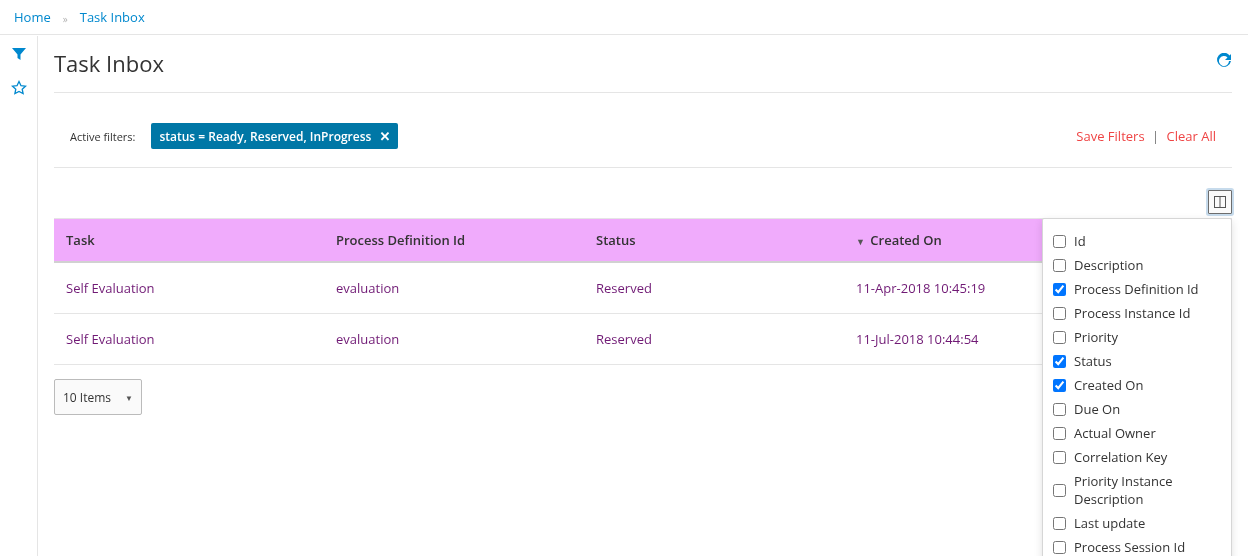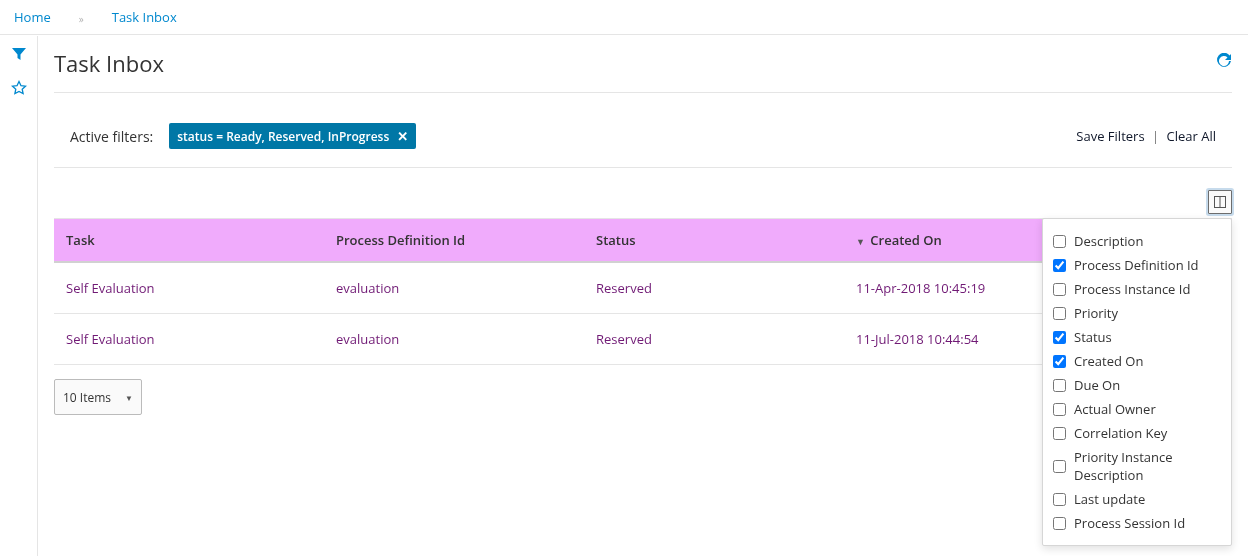--- a/index.html
+++ b/index.html
@@ -9,21 +9,21 @@
       color: #333;
       background: #fff;
       width: 1248px;
       height: 556px;
       position: relative;
     }
     
     .breadcrumb {
       display: flex;
       align-items: flex-end;
-      gap: 28px;
+      gap: 12px;
       padding: 8px 14px;
       border-bottom: 1px solid #e5e5e5;
       font-size: 13px;
     }
     .breadcrumb a { color: #0088ce; text-decoration: none; }
     .breadcrumb .sep { color: #b3b3b3; font-size: 10px; }
     
     .left-rail {
       position: absolute;
       left: 0;
@@ -56,35 +56,35 @@
     .title-row h2 { font-size: 22px; font-weight: 400; color: #333; }
     .title-row .refresh svg { width: 16px; height: 16px; }
     
     .filters-row {
       display: flex;
       align-items: center;
       padding: 18px 16px;
       border-bottom: 1px solid #e5e5e5;
       margin-top: 12px;
     }
-    .filters-label { font-size: 14px; color: #333; margin-right: 16px; font-weight: 400; }
+    .filters-label { font-size: 11px; color: #333; margin-right: 16px; font-weight: 400; }
     .filter-chip {
       background: #0077a6;
       color: #fff;
       font-size: 12px;
       font-weight: 600;
       padding: 4px 8px;
       border-radius: 2px;
       display: flex;
       align-items: center;
       gap: 8px;
     }
     .filter-chip .x { cursor: pointer; font-weight: bold; font-size: 13px; }
     .filters-right { margin-left: auto; font-size: 13px; }
-    .filters-right a { color: #0f172a; text-decoration: none; }
+    .filters-right a { color: #ef4444; text-decoration: none; }
     .filters-pipe { color: #777; margin: 0 4px; }
     
     .picker-row { display: flex; justify-content: flex-end; margin-top: 22px; position: relative; }
     .picker-btn {
       width: 24px; height: 24px;
       border: 1px solid #6d6d6d;
       background: #fafafa;
       display: flex; align-items: center; justify-content: center;
       cursor: pointer;
       border-radius: 1px;
@@ -177,20 +177,24 @@
 
   <div class="picker-row">
     <div class="picker-btn">
       <svg viewBox="0 0 12 12">
           <rect x="0.5" y="0.5" width="11" height="11" fill="none" stroke="#555"></rect>
           <line x1="6" y1="0.5" x2="6" y2="11.5" stroke="#555"></line>
         </svg>
     </div>
 
     <div class="dropdown" id="dropdown">
+        <label class="opt">
+          <input type="checkbox" style="">
+          <span>Id</span>
+        </label>
         <label class="opt">
           <input type="checkbox" style="">
           <span>Description</span>
         </label>
         <label class="opt">
           <input type="checkbox" checked="" style="">
           <span>Process Definition Id</span>
         </label>
         <label class="opt">
           <input type="checkbox" style="">

